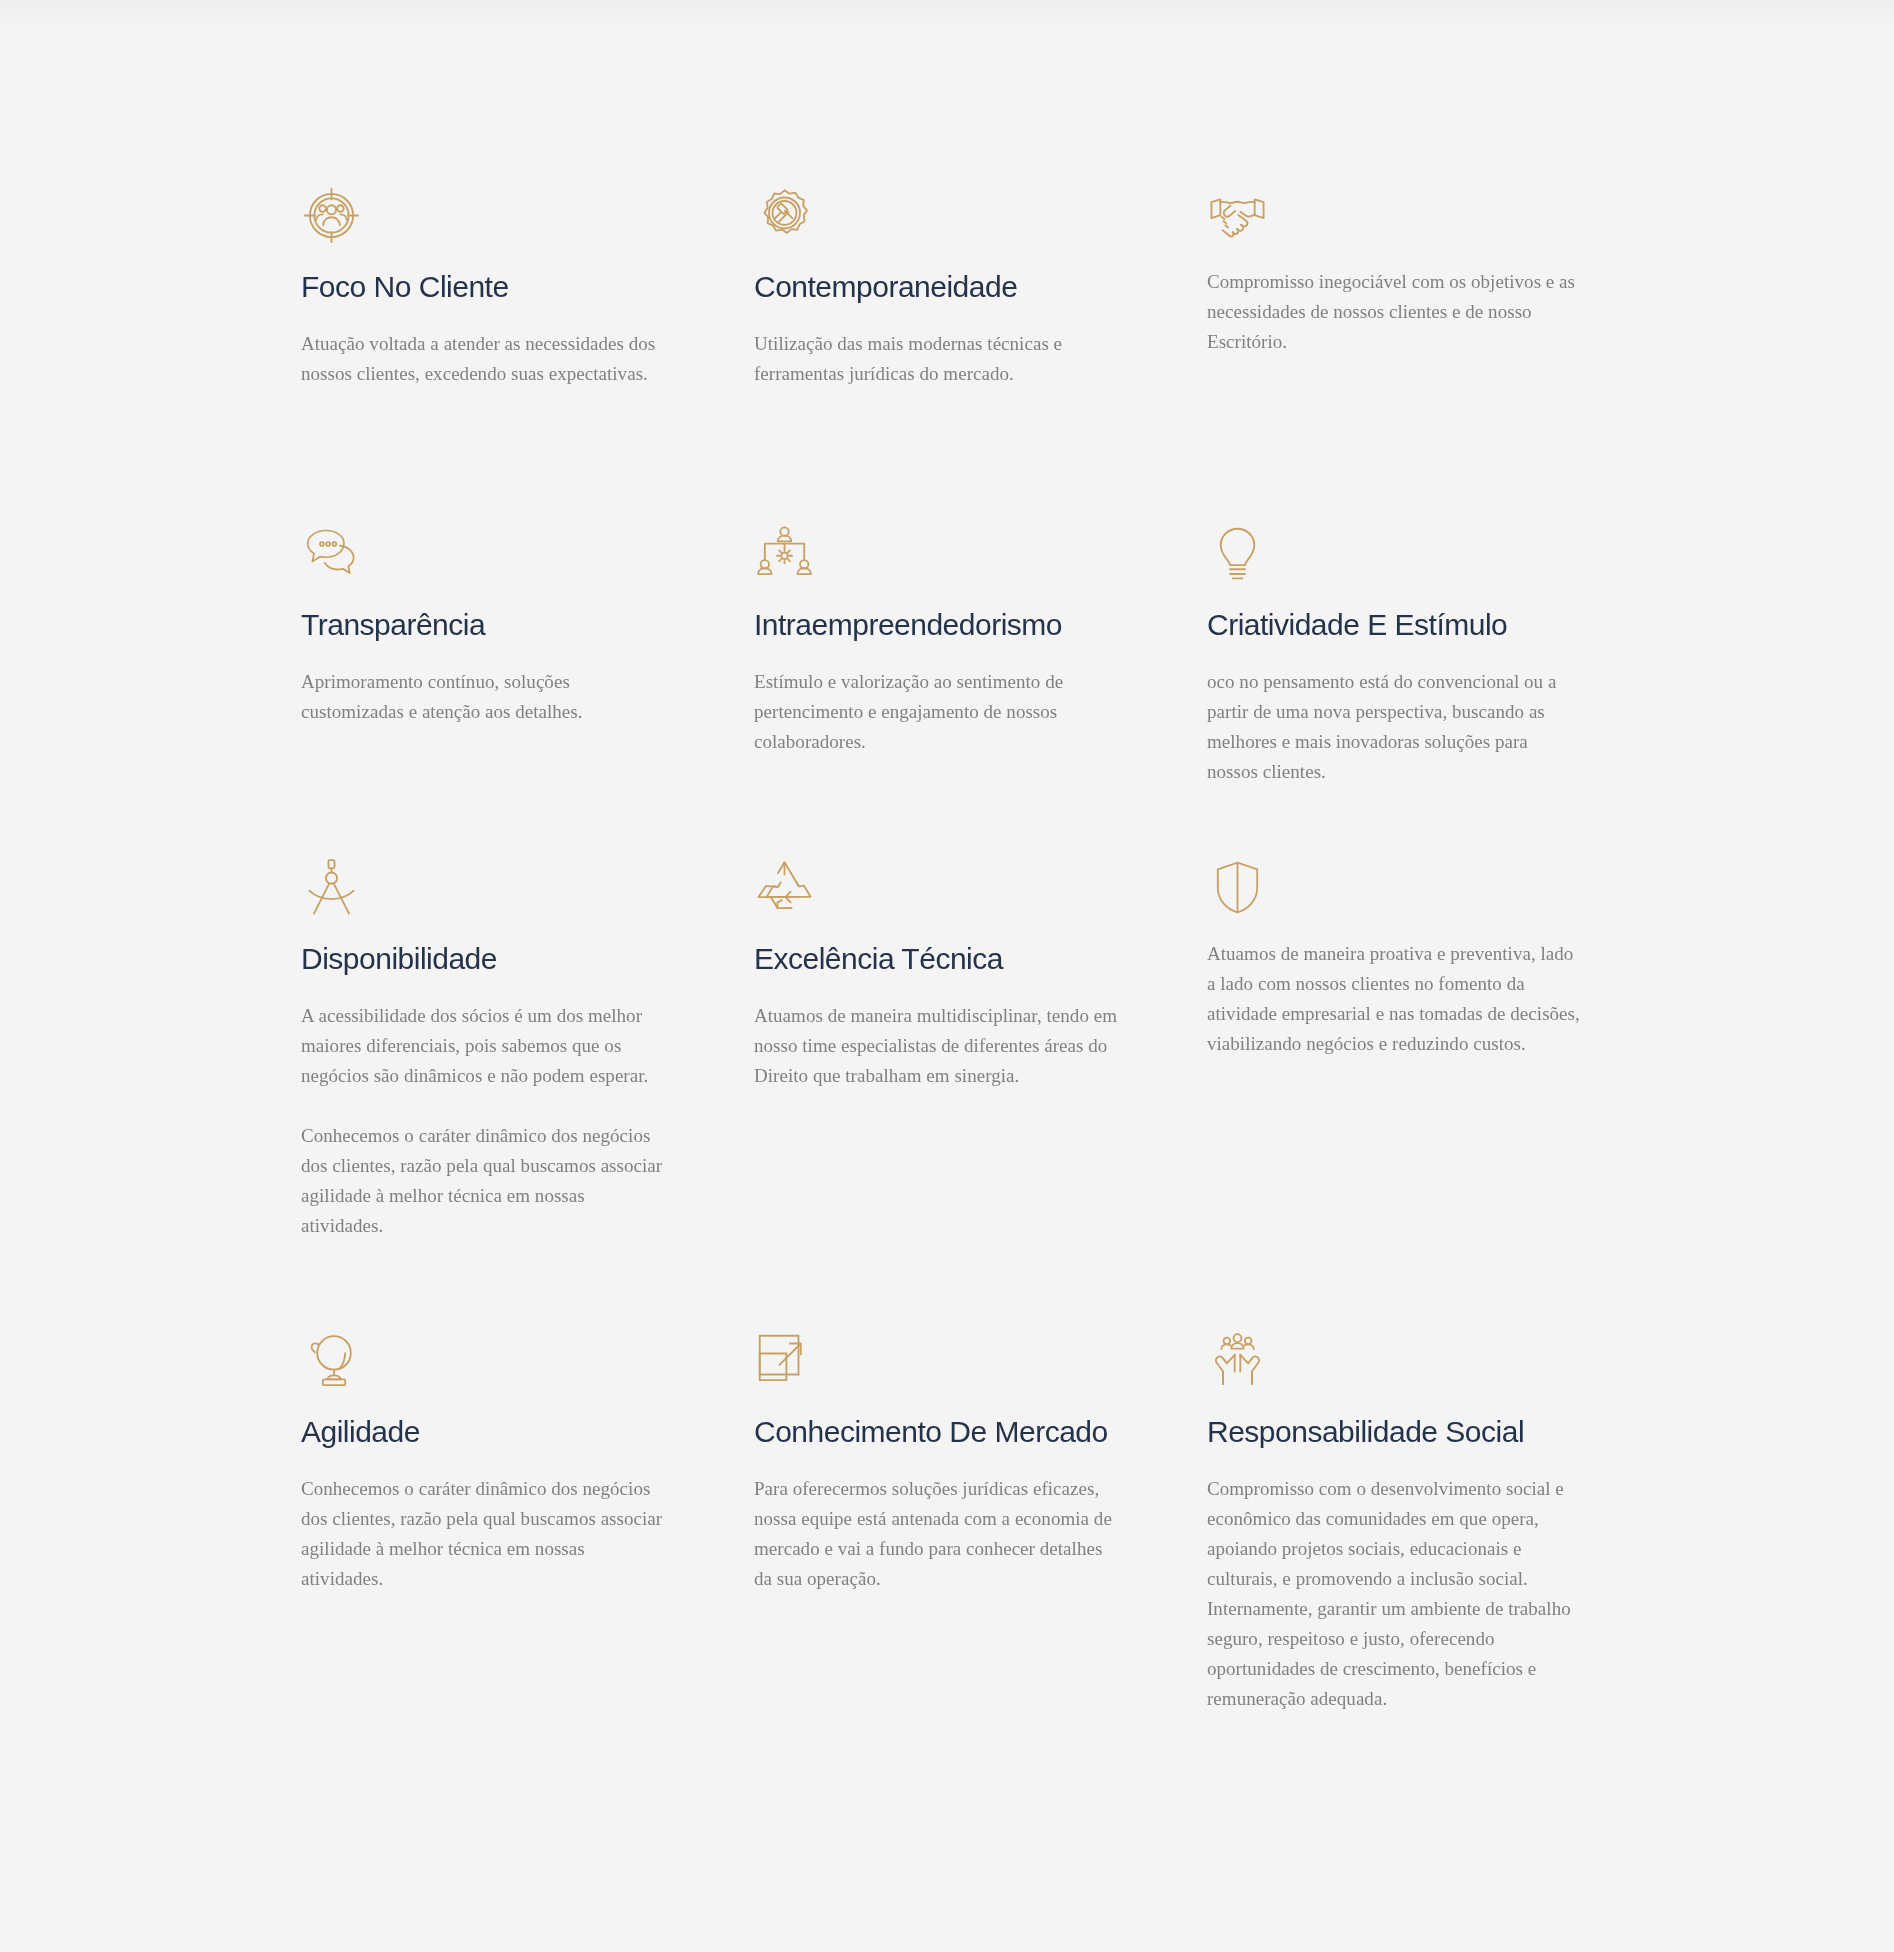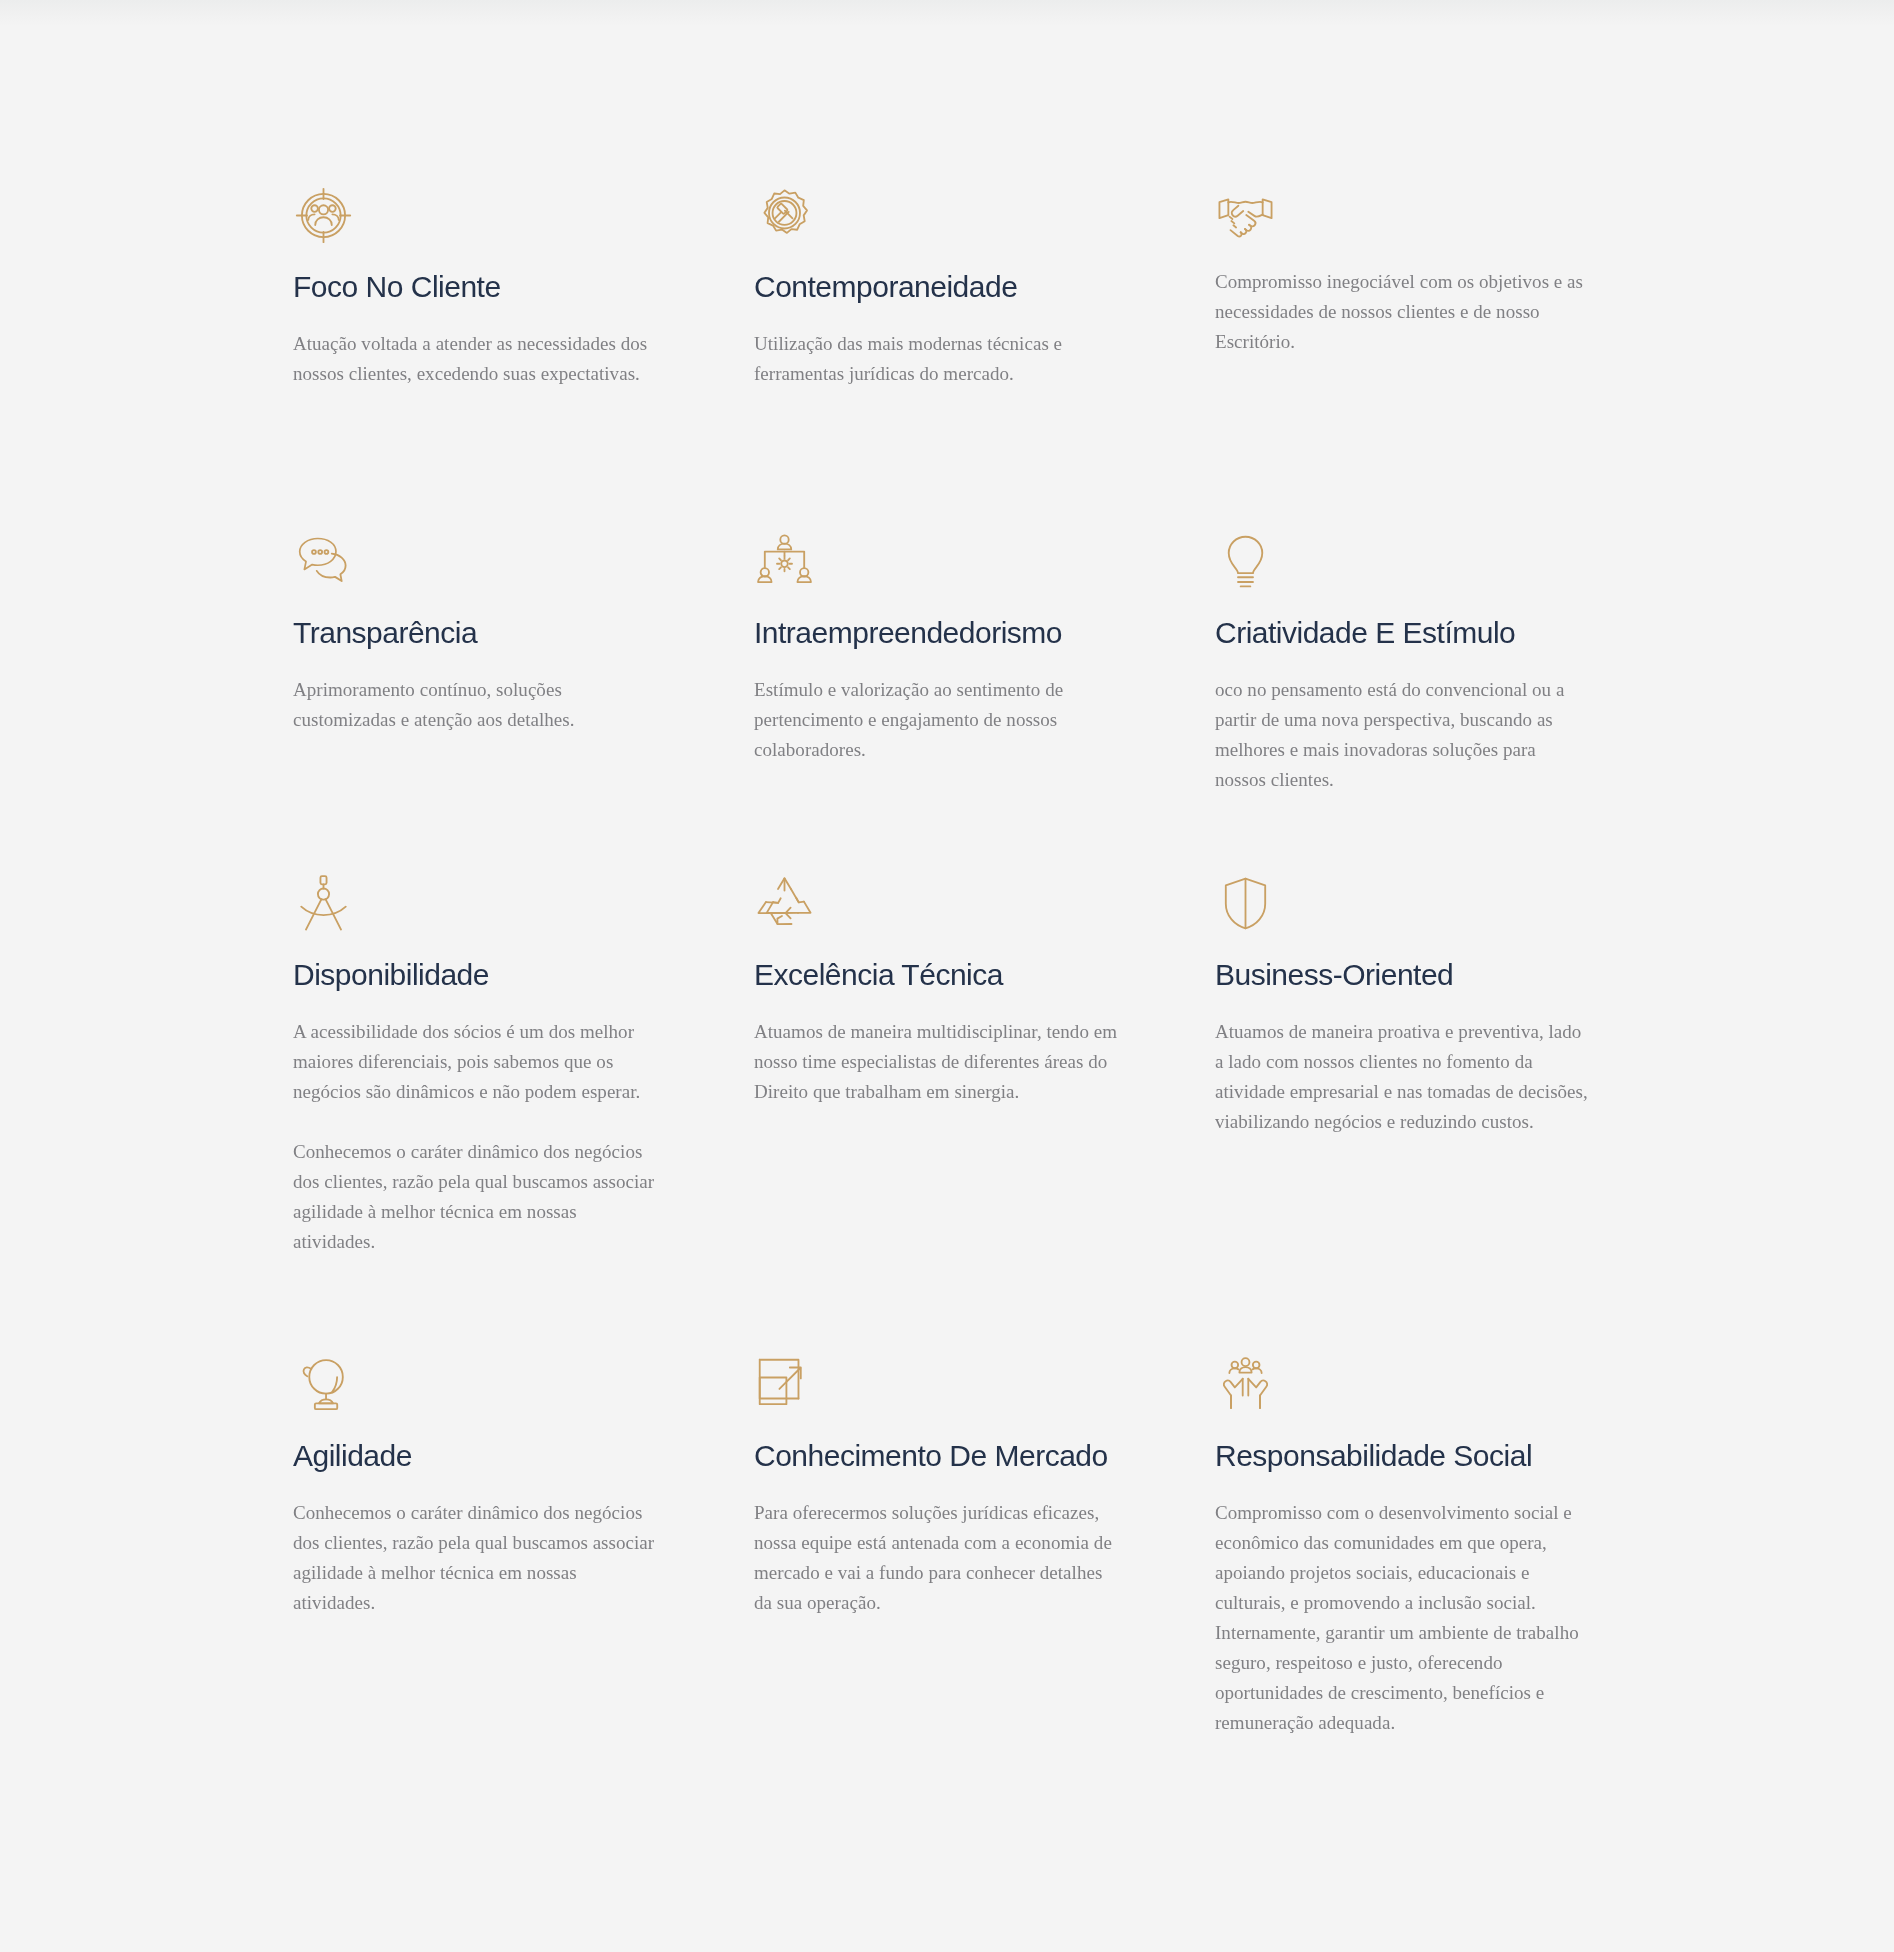--- a/index.html
+++ b/index.html
@@ -29,29 +29,28 @@
 
   .page {
     position: absolute;
     top: 0; left: 0;
     width: 1894px;
     height: 1953px;
   }
 
   .values-grid {
     position: absolute;
-    left: 293px;
+    left: 301px;
     top: 185px;
     width: 1289px;
     display: grid;
     grid-template-columns: 453px 453px 383px;
     grid-auto-rows: min-content;
     row-gap: 0;
     column-gap: 0;
-    gap: 8px;
   }
 
   .value-card {
     width: 375px;
     padding-bottom: 0;
   }
 
   
   .row-1 { height: 338px; }
   .row-2 { height: 334px; }
@@ -252,21 +251,20 @@
       <p class="card-body">Atuamos de maneira multidisciplinar, tendo em nosso time especialistas de diferentes áreas do Direito que trabalham em sinergia.</p>
     </div>
 
     <div class="value-card row-3 col-3">
       <span class="card-icon">
         <svg viewBox="0 0 48 48">
           <path d="M24 4.5L8.5 9.8v14.4c0 9.6 6.8 16.9 15.5 19.3 8.7-2.4 15.5-9.7 15.5-19.3V9.8z"></path>
           <line x1="24" y1="4.5" x2="24" y2="43.5"></line>
         </svg>
       </span>
-      <h3 class="card-title">Business-Oriented</h3>
       <p class="card-body">Atuamos de maneira proativa e preventiva, lado a lado com nossos clientes no fomento da atividade empresarial e nas tomadas de decisões, viabilizando negócios e reduzindo custos.</p>
     </div>
 
     <div class="value-card row-4 col-1">
       <span class="card-icon">
         <svg viewBox="0 0 48 48">
           <circle cx="26" cy="18" r="13.2"></circle>
           <path d="M14.4 11.8c-2.8-2-4.9-1.5-5.8.3-1.1 2.1.5 4.3 2.6 5.4"></path>
           <path d="M26 31.2v4.5"></path>
           <path d="M26 35.7c-2.6 0-4.6 1.2-5.6 3.1h11.2c-1-1.9-3-3.1-5.6-3.1z"></path>

